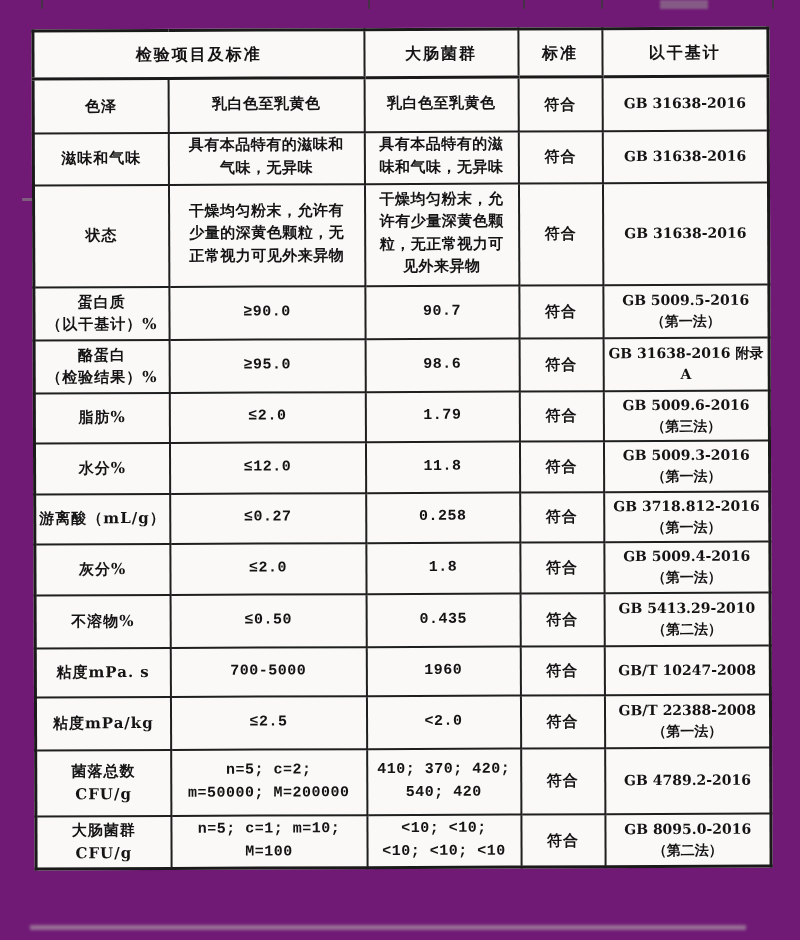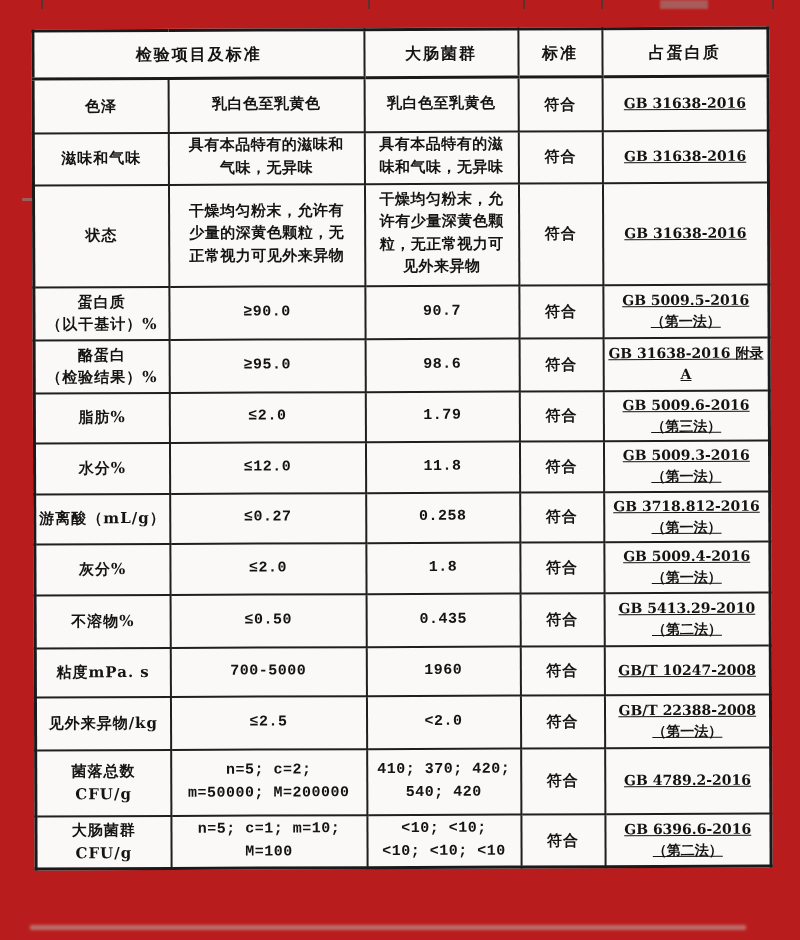--- a/index.html
+++ b/index.html
@@ -1,38 +1,38 @@
 <!DOCTYPE html>
 <html><head>
 <meta charset="utf-8">
 <style>
   html,body { margin:0; padding:0; }
   .page {
     position:relative; width:800px; height:940px;
-    background:#b91c1c; overflow:hidden;
+    background:#701a75; overflow:hidden;
     font-family:"DejaVu Serif","Liberation Serif",serif;
     color:#141414;
   }
   .tbl-wrap { position:absolute; left:33px; top:28px; }
   table.report {
     border-collapse:collapse; table-layout:fixed; width:735px;
     background:#faf9f7; border:3px solid #1a1a1a;
     transform:rotate(-0.22deg);
   }
   td {
     border:2px solid #1f1f1f;
     text-align:center; vertical-align:middle;
     white-space:pre-line; padding:2px 3px;
     font-weight:bold; line-height:1.5; font-size:15px;
     overflow:hidden;
   }
   tr.r-head td { font-size:16px; letter-spacing:2px; border-bottom:3px solid #1a1a1a; }
   td.c-item { letter-spacing:1px;margin-top:12px; }
   td.c-conf { letter-spacing:1px; }
-  td.c-basis { font-size:14px; letter-spacing:0;text-decoration:underline; }
+  td.c-basis { font-size:14px; letter-spacing:0; }
   td.c-std, td.c-res { letter-spacing:0.5px;font-family:Liberation Mono, monospace; }
   tr.r-head{height:48px}
   tr.rA{height:54px} tr.rB{height:52px} tr.rC{height:102px}
   tr.rD{height:53px} tr.rE{height:53px} tr.rF{height:50px}
   tr.rG{height:51px} tr.rH{height:50px} tr.rI{height:51px}
   tr.rJ{height:53px} tr.rK{height:49px} tr.rL{height:53px}
   tr.rM{height:66px} tr.rN{height:53px}
   
   .stub { position:absolute; top:0; width:2px; height:9px; background:#3a3a38; opacity:.75; }
   .smudge-top { position:absolute; left:660px; top:0; width:48px; height:9px; background:#9a9a96; opacity:.5; filter:blur(1px); }
@@ -59,21 +59,21 @@
           <col style="width:196px">
           <col style="width:154px">
           <col style="width:84px">
           <col style="width:166px">
       </colgroup>
       <tbody>
           <tr class="r-head">
         <td colspan="2">检验项目及标准</td>
         <td>大肠菌群</td>
         <td>标准</td>
-        <td>占蛋白质</td>
+        <td>以干基计</td>
       </tr>
       <tr class="rA">
         <td class="c-item">色泽</td>
         <td class="c-std">乳白色至乳黄色</td>
         <td class="c-res">乳白色至乳黄色</td>
         <td class="c-conf">符合</td>
         <td class="c-basis">GB 31638-2016</td>
       </tr>
       <tr class="rB">
         <td class="c-item">滋味和气味</td>
@@ -154,21 +154,21 @@
 （第二法）</td>
       </tr>
       <tr class="rK">
         <td class="c-item">粘度mPa. s</td>
         <td class="c-std">700-5000</td>
         <td class="c-res">1960</td>
         <td class="c-conf">符合</td>
         <td class="c-basis">GB/T 10247-2008</td>
       </tr>
       <tr class="rL">
-        <td class="c-item">见外来异物/kg</td>
+        <td class="c-item">粘度mPa/kg</td>
         <td class="c-std">≤2.5</td>
         <td class="c-res">&lt;2.0</td>
         <td class="c-conf">符合</td>
         <td class="c-basis">GB/T 22388-2008
 （第一法）</td>
       </tr>
       <tr class="rM">
         <td class="c-item">菌落总数
 CFU/g</td>
         <td class="c-std">n=5; c=2;
@@ -179,21 +179,21 @@
         <td class="c-basis">GB 4789.2-2016</td>
       </tr>
       <tr class="rN">
         <td class="c-item">大肠菌群
 CFU/g</td>
         <td class="c-std">n=5; c=1; m=10;
 M=100</td>
         <td class="c-res">&lt;10; &lt;10;
 &lt;10; &lt;10; &lt;10</td>
         <td class="c-conf">符合</td>
-        <td class="c-basis">GB 6396.6-2016
+        <td class="c-basis">GB 8095.0-2016
 （第二法）</td>
       </tr>
     </tbody>
       </table>
   </div>
 
   <div class="smudge-bottom"></div>
 </div>
 
 </body></html>

